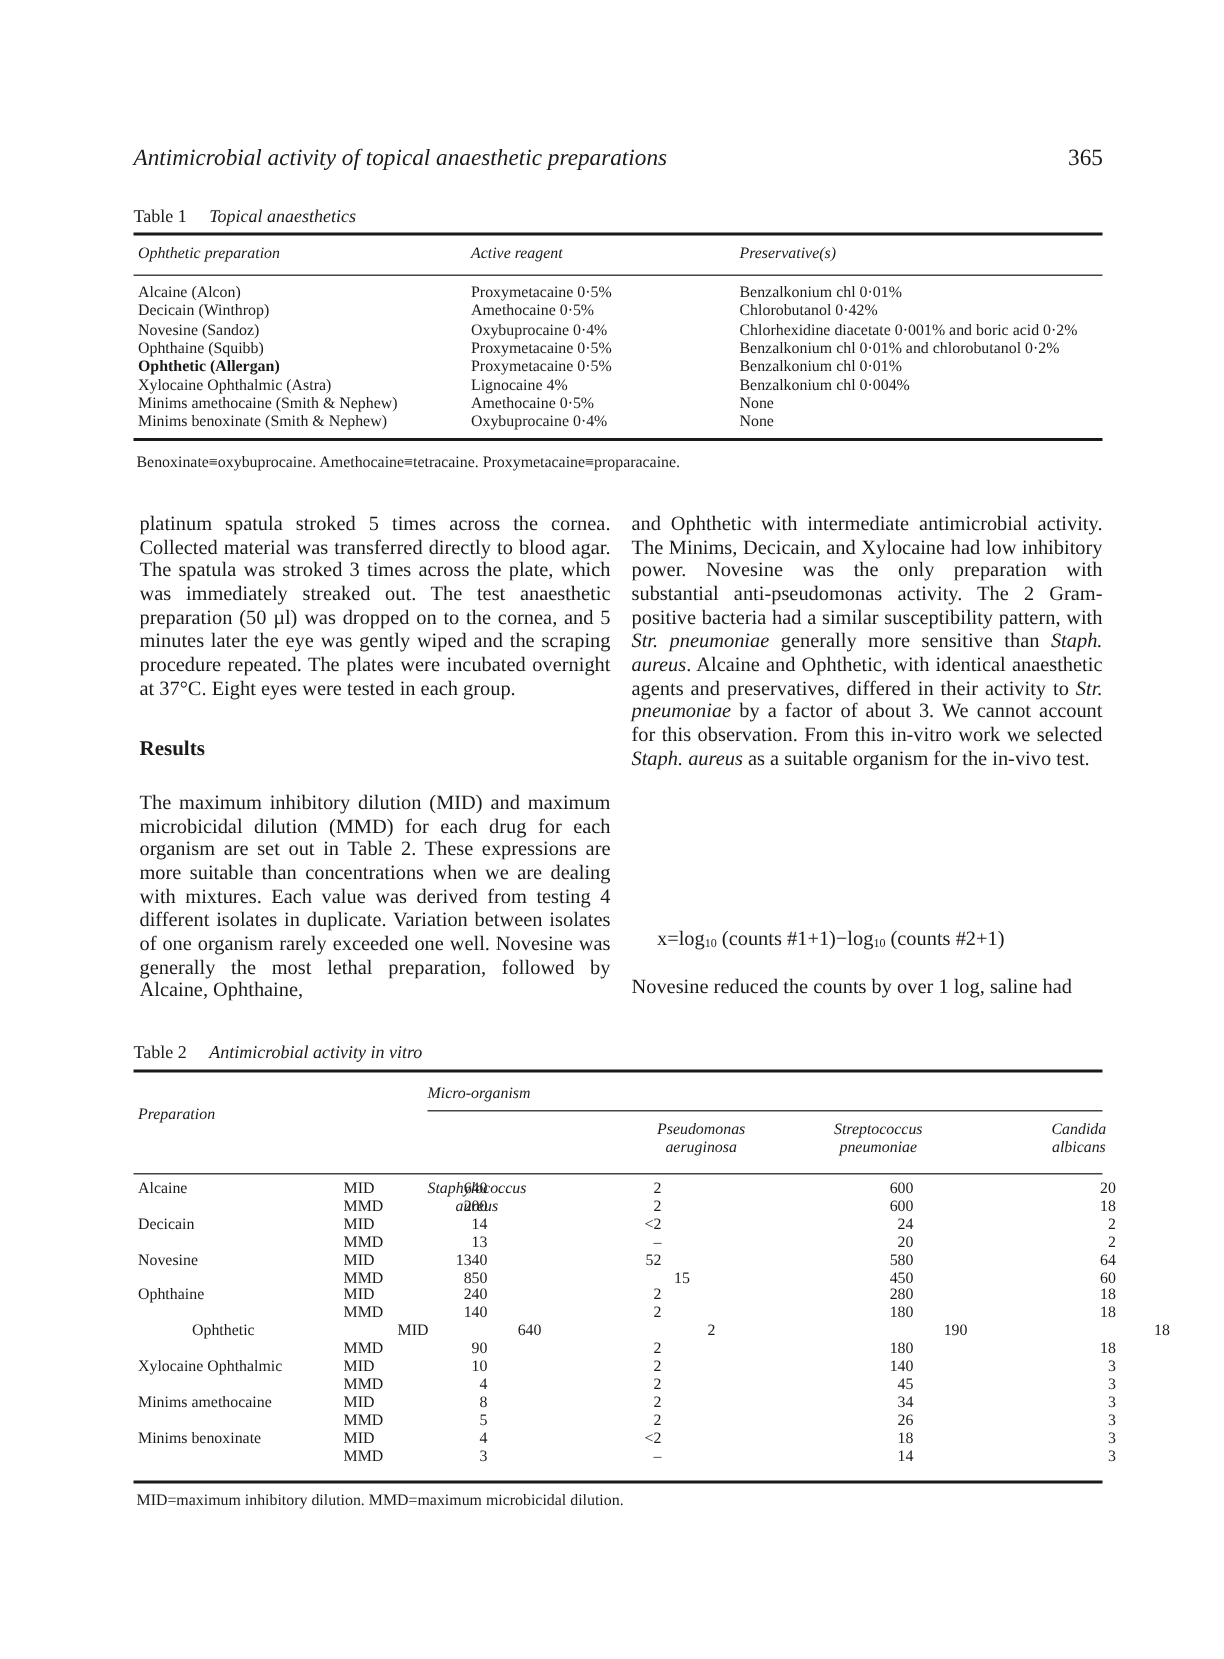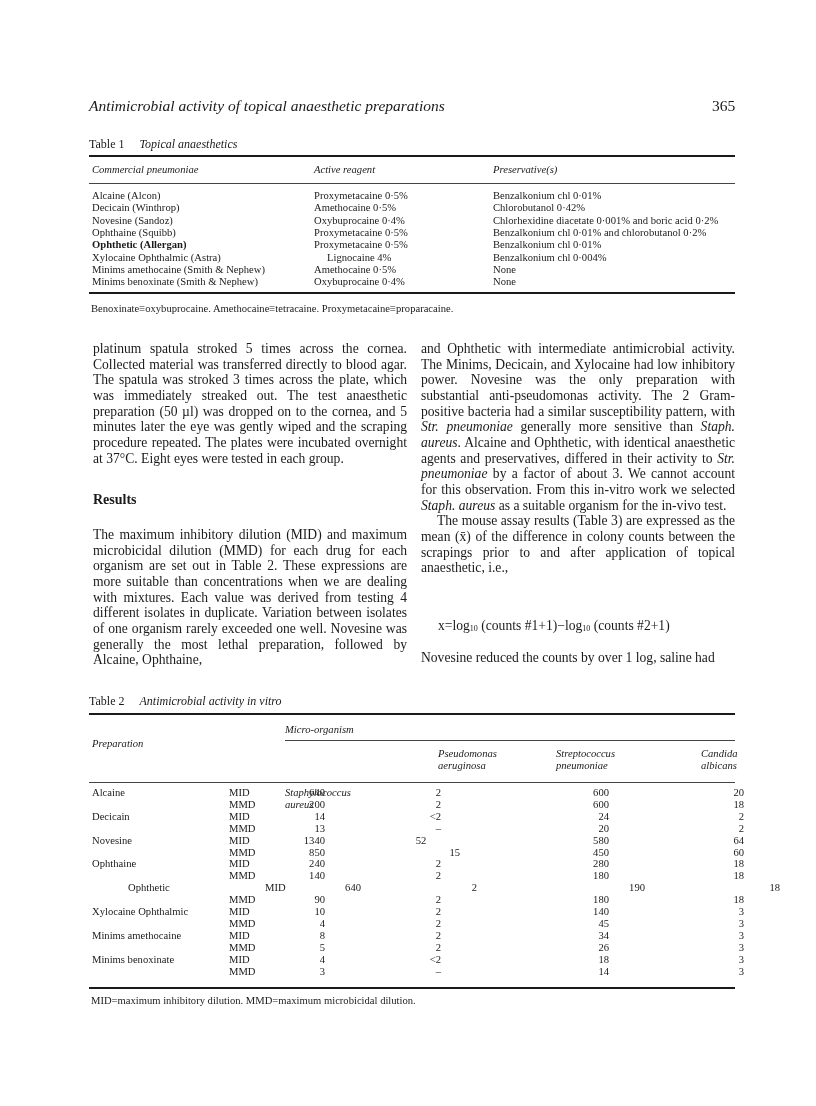--- a/index.html
+++ b/index.html
@@ -20,37 +20,37 @@
   .body-col { font-size: 13.6px; line-height: 15.65px; text-align: justify; width: 314px; }
   .body-col p { margin: 0; }
   .body-col .ind { text-indent: 16px; }
   .results-h { left: 93px; top: 492px; font-size: 14px; font-weight: bold; }
   .formula { left: 438px; top: 618px; font-size: 13.6px; }
   .formula sub { font-size: 8px; vertical-align: -1px; }
   .t2 { font-size: 10.6px; }
   .t2 .row { position: absolute; left: 0; width: 660px; height: 11.9px; }
   .t2 .row span { position: absolute; }
   .t2 .num { text-align: right; width: 40px; }
-  .t2 .hd { font-style: italic; line-height: 12px; }
+  .t2 .hd { font-style: italic; line-height: 12px; text-align: center; }
   i { font-style: italic; }
 </style>
 </head>
 <body>
 
 <div class="abs running-head">Antimicrobial activity of topical anaesthetic preparations</div>
 <div class="abs page-num">365</div>
 
 <div class="abs cap" style="left:89px; top:137px;">
   <span class="lbl">Table 1</span>
   <span class="ttl">Topical anaesthetics</span>
 </div>
 <div class="rule-thick" style="left:89px; top:155px; width:646px;"></div>
 
 <div class="abs t1" style="left:89px; top:164px; width:646px; height:14px;">
-  <span class="col hdr" style="left:3px;">Commercial pneumoniae</span>
+  <span class="col hdr" style="left:3px;">Ophthetic preparation</span>
   <span class="col hdr" style="left:225px;">Active reagent</span>
   <span class="col hdr" style="left:404px;">Preservative(s)</span>
 </div>
 <div class="rule-thin" style="left:89px; top:183px; width:646px;"></div>
 
 <div class="abs t1" id="t1body" style="left:89px; top:190px; width:646px;">
     <div style="position: absolute; left: 0px; top: 0px; width: 646px; height: 12px;">
       <span class="col" style="left: 3px; white-space: nowrap;">Alcaine (Alcon)</span>
       <span class="col" style="left: 225px; white-space: nowrap;">Proxymetacaine 0·5%</span>
       <span class="col" style="left: 404px; white-space: nowrap;">Benzalkonium chl 0·01%</span>
@@ -70,21 +70,21 @@
       <span class="col" style="left: 225px; white-space: nowrap;">Proxymetacaine 0·5%</span>
       <span class="col" style="left: 404px; white-space: nowrap;">Benzalkonium chl 0·01% and chlorobutanol 0·2%</span>
     </div>
     <div style="position: absolute; left: 0px; top: 49.2px; width: 646px; height: 12px;">
       <span class="col" style="left: 3px; white-space: nowrap; font-weight: bold;">Ophthetic (Allergan)</span>
       <span class="col" style="left: 225px; white-space: nowrap;">Proxymetacaine 0·5%</span>
       <span class="col" style="left: 404px; white-space: nowrap;">Benzalkonium chl 0·01%</span>
     </div>
     <div style="position: absolute; left: 0px; top: 61.5px; width: 646px; height: 12px;">
       <span class="col" style="left: 3px; white-space: nowrap; text-align: center;">Xylocaine Ophthalmic (Astra)</span>
-      <span class="col" style="left: 238px; white-space: nowrap;">Lignocaine 4%</span>
+      <span class="col" style="left: 225px; white-space: nowrap;">Lignocaine 4%</span>
       <span class="col" style="left: 404px; white-space: nowrap;">Benzalkonium chl 0·004%</span>
     </div>
     <div style="position: absolute; left: 0px; top: 73.8px; width: 646px; height: 12px;">
       <span class="col" style="left: 3px; white-space: nowrap;">Minims amethocaine (Smith &amp; Nephew)</span>
       <span class="col" style="left: 225px; white-space: nowrap;">Amethocaine 0·5%</span>
       <span class="col" style="left: 404px; white-space: nowrap;">None</span>
     </div>
     <div style="position: absolute; left: 0px; top: 86.1px; width: 646px; height: 12px;">
       <span class="col" style="left: 3px; white-space: nowrap;">Minims benoxinate (Smith &amp; Nephew)</span>
       <span class="col" style="left: 225px; white-space: nowrap;">Oxybuprocaine 0·4%</span>
@@ -98,21 +98,20 @@
 <div class="abs body-col" style="left:93px; top:341px;">
   <p>platinum spatula stroked 5 times across the cornea. Collected material was transferred directly to blood agar. The spatula was stroked 3 times across the plate, which was immediately streaked out. The test anaesthetic preparation (50 µl) was dropped on to the cornea, and 5 minutes later the eye was gently wiped and the scraping procedure repeated. The plates were incubated overnight at 37°C. Eight eyes were tested in each group.</p>
 </div>
 <div class="abs results-h">Results</div>
 <div class="abs body-col" style="left:93px; top:527px;">
   <p>The maximum inhibitory dilution (MID) and maximum microbicidal dilution (MMD) for each drug for each organism are set out in Table 2. These expressions are more suitable than concentrations when we are dealing with mixtures. Each value was derived from testing 4 different isolates in duplicate. Variation between isolates of one organism rarely exceeded one well. Novesine was generally the most lethal preparation, followed by Alcaine, Ophthaine,</p>
 </div>
 
 <div class="abs body-col" style="left:421px; top:341px;">
   <p><span>and Ophthetic with intermediate antimicrobial activity. The Minims, Decicain, and Xylocaine had low inhibitory power. Novesine was the only preparation with substantial anti-pseudomonas activity. The 2 Gram-positive bacteria had a similar susceptibility pattern, with </span><i>Str. pneumoniae</i><span> generally more sensitive than </span><i>Staph. aureus</i><span>. Alcaine and Ophthetic, with identical anaesthetic agents and preservatives, differed in their activity to </span><i>Str. pneumoniae</i><span> by a factor of about 3. We cannot account for this observation. From this in-vitro work we selected </span><i>Staph. aureus</i><span> as a suitable organism for the in-vivo test.</span></p>
-  <p class="ind">The mouse assay results (Table 3) are expressed as the mean (x̄) of the difference in colony counts between the scrapings prior to and after application of topical anaesthetic, i.e.,</p>
 </div>
 <div class="abs formula">
   <span>x=log</span><sub>10</sub><span> (counts #1+1)−log</span><sub>10</sub><span> (counts #2+1)</span>
 </div>
 <div class="abs body-col" style="left:421px; top:650px;">
   <p>Novesine reduced the counts by over 1 log, saline had</p>
 </div>
 
 <div class="abs cap" style="left:89px; top:694px;">
   <span class="lbl">Table 2</span>
@@ -175,21 +174,21 @@
       <span style="left: 140px;">MMD</span>
       <span class="num" style="left: 196px;">13</span>
       <span class="num" style="left: 312px;">–</span>
       <span class="num" style="left: 480px;">20</span>
       <span class="num" style="left: 615px;">2</span>
     </div>
     <div class="row" style="top: 47.6px;">
       <span style="left: 3px; white-space: nowrap;">Novesine</span>
       <span style="left: 140px;">MID</span>
       <span class="num" style="left: 196px;">1340</span>
-      <span class="num" style="left: 312px; text-align: center;">52</span>
+      <span class="num" style="left: 312px;">52</span>
       <span class="num" style="left: 480px;">580</span>
       <span class="num" style="left: 615px;">64</span>
     </div>
     <div class="row" style="top: 59.5px;">
       <span style="left: 3px; white-space: nowrap;"></span>
       <span style="left: 140px;">MMD</span>
       <span class="num" style="left: 196px;">850</span>
       <span class="num" style="left: 331px; text-align: right;">15</span>
       <span class="num" style="left: 480px;">450</span>
       <span class="num" style="left: 615px;">60</span>

